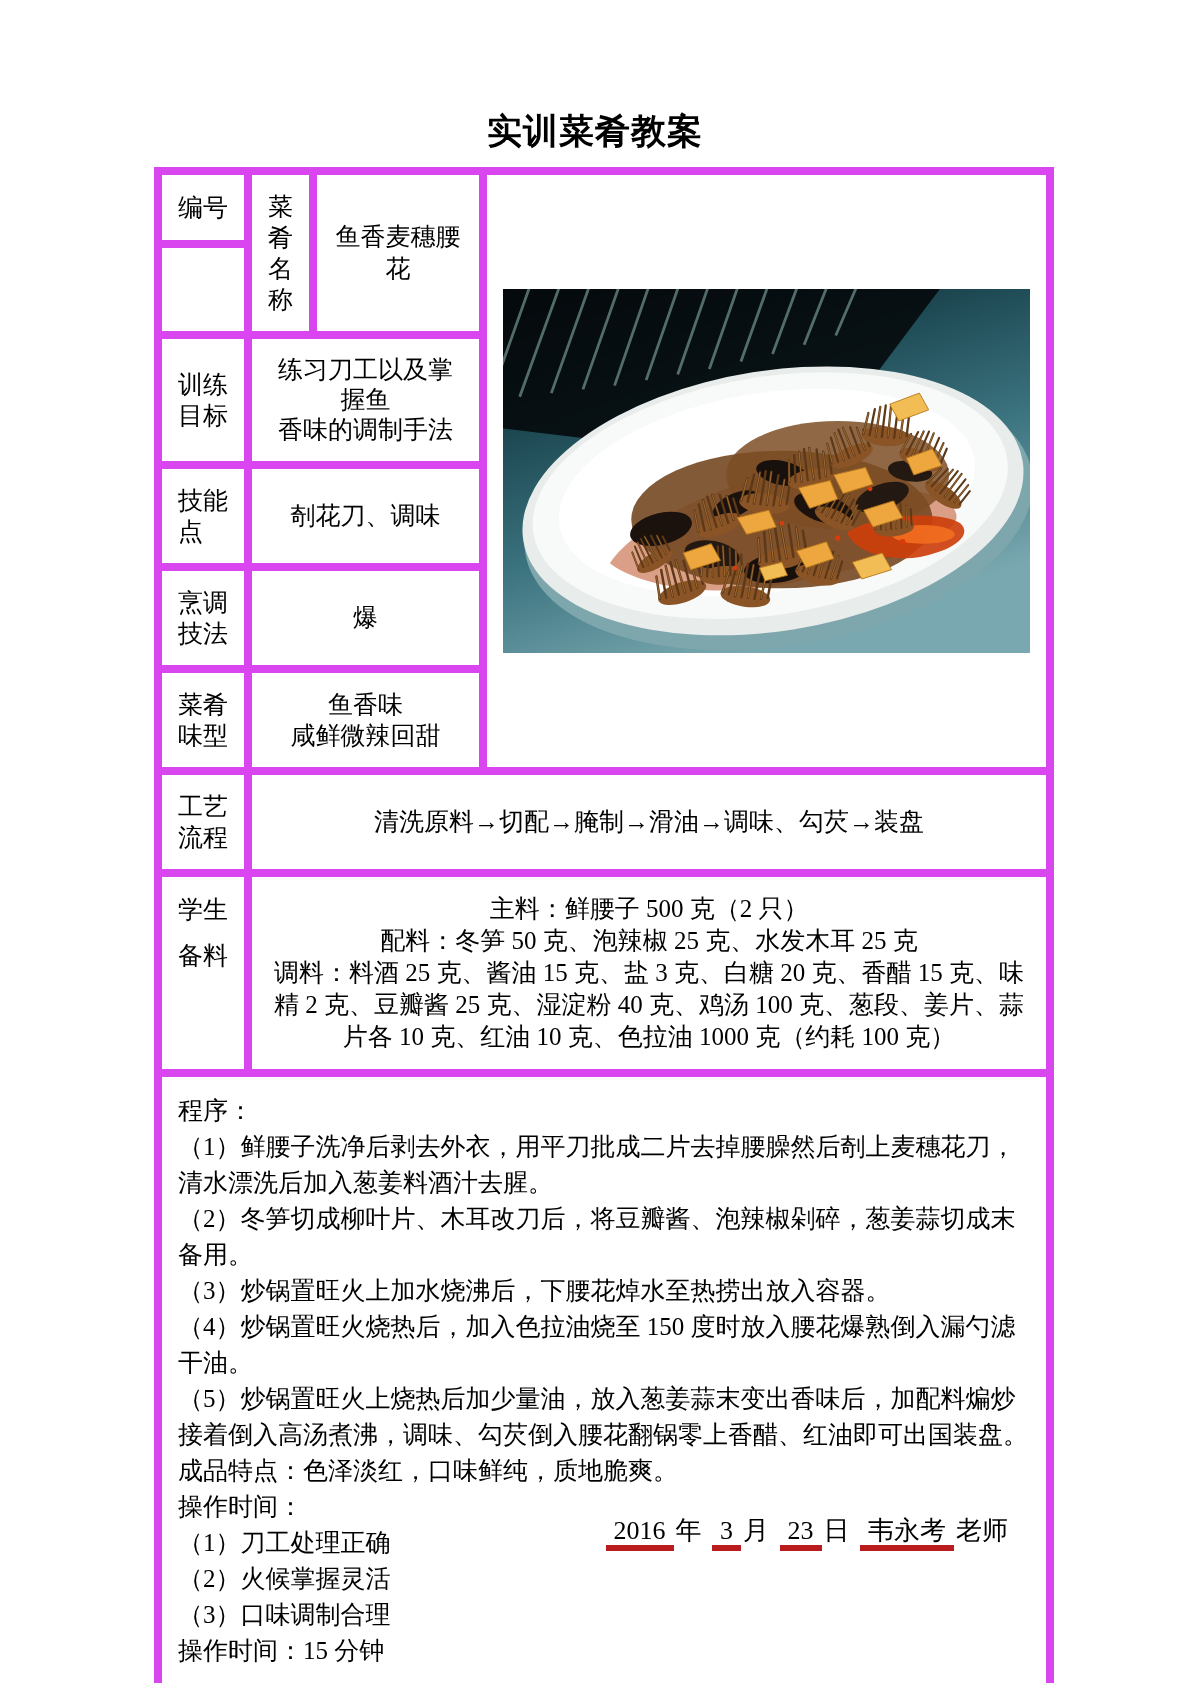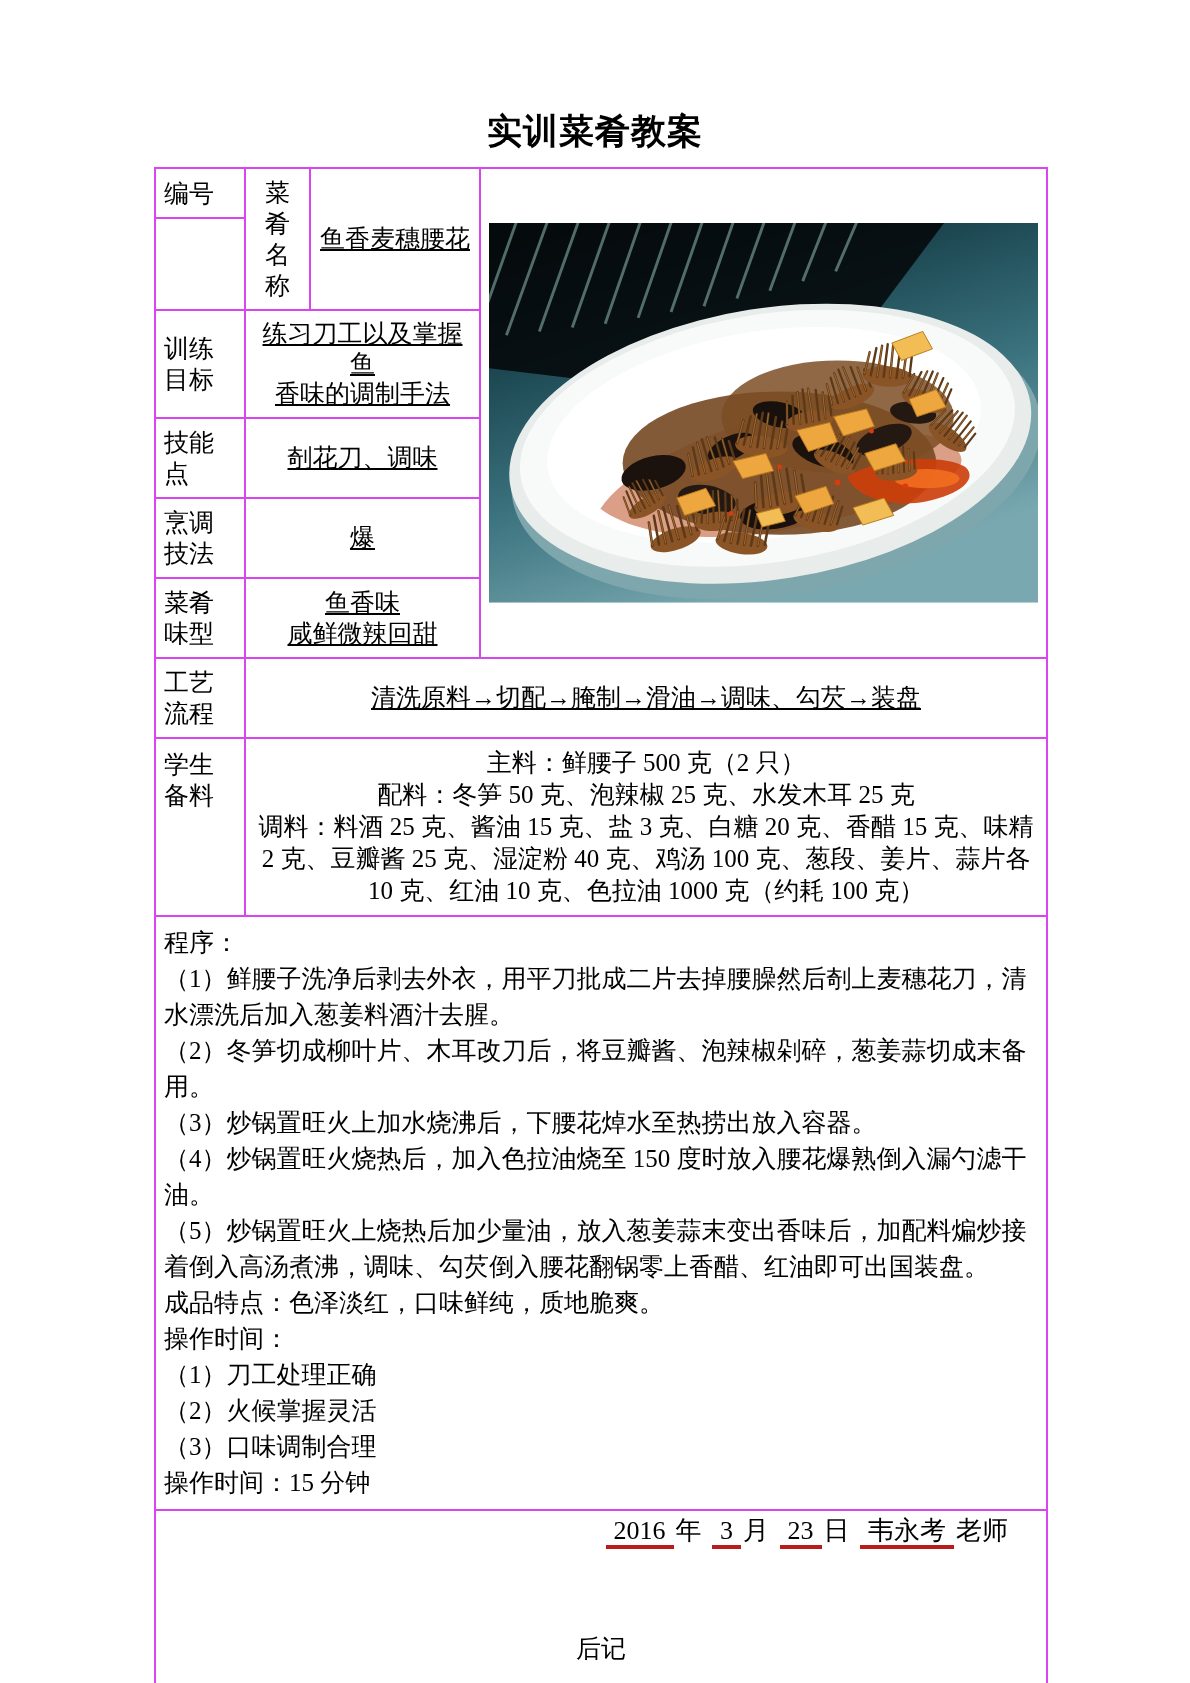--- a/index.html
+++ b/index.html
@@ -9,36 +9,36 @@
   }
   .page-title{
     position:absolute;top:108px;left:0;width:1190px;text-align:center;
     font-size:35px;font-weight:bold;letter-spacing:1px;
   }
   table.doc{
     position:absolute;left:154px;top:167px;width:892px;
     border-collapse:collapse;table-layout:fixed;
   }
   table.doc td{
-    border:2px solid #d946ef;font-size:25px;vertical-align:middle;padding:8px;
+    border:8px solid #d946ef;font-size:25px;vertical-align:middle;padding:16px;
     overflow:hidden;
   }
   .c-label{padding:2px 4px 2px 14px;line-height:31px;text-align:left;}
-  .c-center{text-align:center;line-height:32px;white-space:pre-line;text-decoration:underline;}
+  .c-center{text-align:center;line-height:32px;white-space:pre-line;}
   .c-vert{text-align:center;line-height:31px;padding:0 19px;word-break:break-all;}
   .c-photo{padding:0;}
   .c-photo svg{display:block;width:100%;height:100%;}
   .c-prep{padding:4px 10px;line-height:32px;white-space:pre-line;vertical-align:middle;text-align:center;}
   .c-proc{padding:8px 12px 4px 10px;line-height:36px;white-space:pre-line;vertical-align:top;text-align:left;margin-left:32px;}
   .c-post{padding:8px 12px;line-height:36px;vertical-align:top;text-align:center;}
   .footer-line{
     position:absolute;top:1513px;left:154px;width:892px;box-sizing:border-box;
     padding-right:34px;text-align:right;font-size:26px;
   }
-  .footer-line .u{border-bottom:4px solid #b91c1c;padding:0 8px;}
+  .footer-line .u{border-bottom:6px solid #b91c1c;padding:0 8px;}
   .footer-line .unit{margin:0 4px 0 2px;}
 </style>
 </head>
 <body>
 
 <div class="page-title">实训菜肴教案</div>
 
 <table class="doc">
   <colgroup>
     <col style="width:90px">
@@ -161,21 +161,21 @@
   <tr style="height:66px">
     <td class="c-label">菜肴味型</td>
     <td class="c-center" colspan="2" style="line-height:31px">鱼香味
 咸鲜微辣回甜</td>
   </tr>
   <tr style="height:76px">
     <td class="c-label">工艺流程</td>
     <td class="c-center" colspan="3">清洗原料→切配→腌制→滑油→调味、勾芡→装盘</td>
   </tr>
   <tr style="height:166px">
-    <td class="c-label" style="vertical-align:top;padding-top:10px;line-height:31px;">学生备料</td>
+    <td class="c-label" style="vertical-align:top;padding-top:10px;line-height:46px;">学生备料</td>
     <td class="c-prep" colspan="3">主料：鲜腰子 500 克（2 只）
 配料：冬笋 50 克、泡辣椒 25 克、水发木耳 25 克
 调料：料酒 25 克、酱油 15 克、盐 3 克、白糖 20 克、香醋 15 克、味精 2 克、豆瓣酱 25 克、湿淀粉 40 克、鸡汤 100 克、葱段、姜片、蒜片各 10 克、红油 10 克、色拉油 1000 克（约耗 100 克）</td>
   </tr>
   <tr style="height:438px">
     <td class="c-proc" colspan="4">程序：
 （1）鲜腰子洗净后剥去外衣，用平刀批成二片去掉腰臊然后剞上麦穗花刀，清水漂洗后加入葱姜料酒汁去腥。
 （2）冬笋切成柳叶片、木耳改刀后，将豆瓣酱、泡辣椒剁碎，葱姜蒜切成末备用。
 （3）炒锅置旺火上加水烧沸后，下腰花焯水至热捞出放入容器。
 （4）炒锅置旺火烧热后，加入色拉油烧至 150 度时放入腰花爆熟倒入漏勺滤干油。

